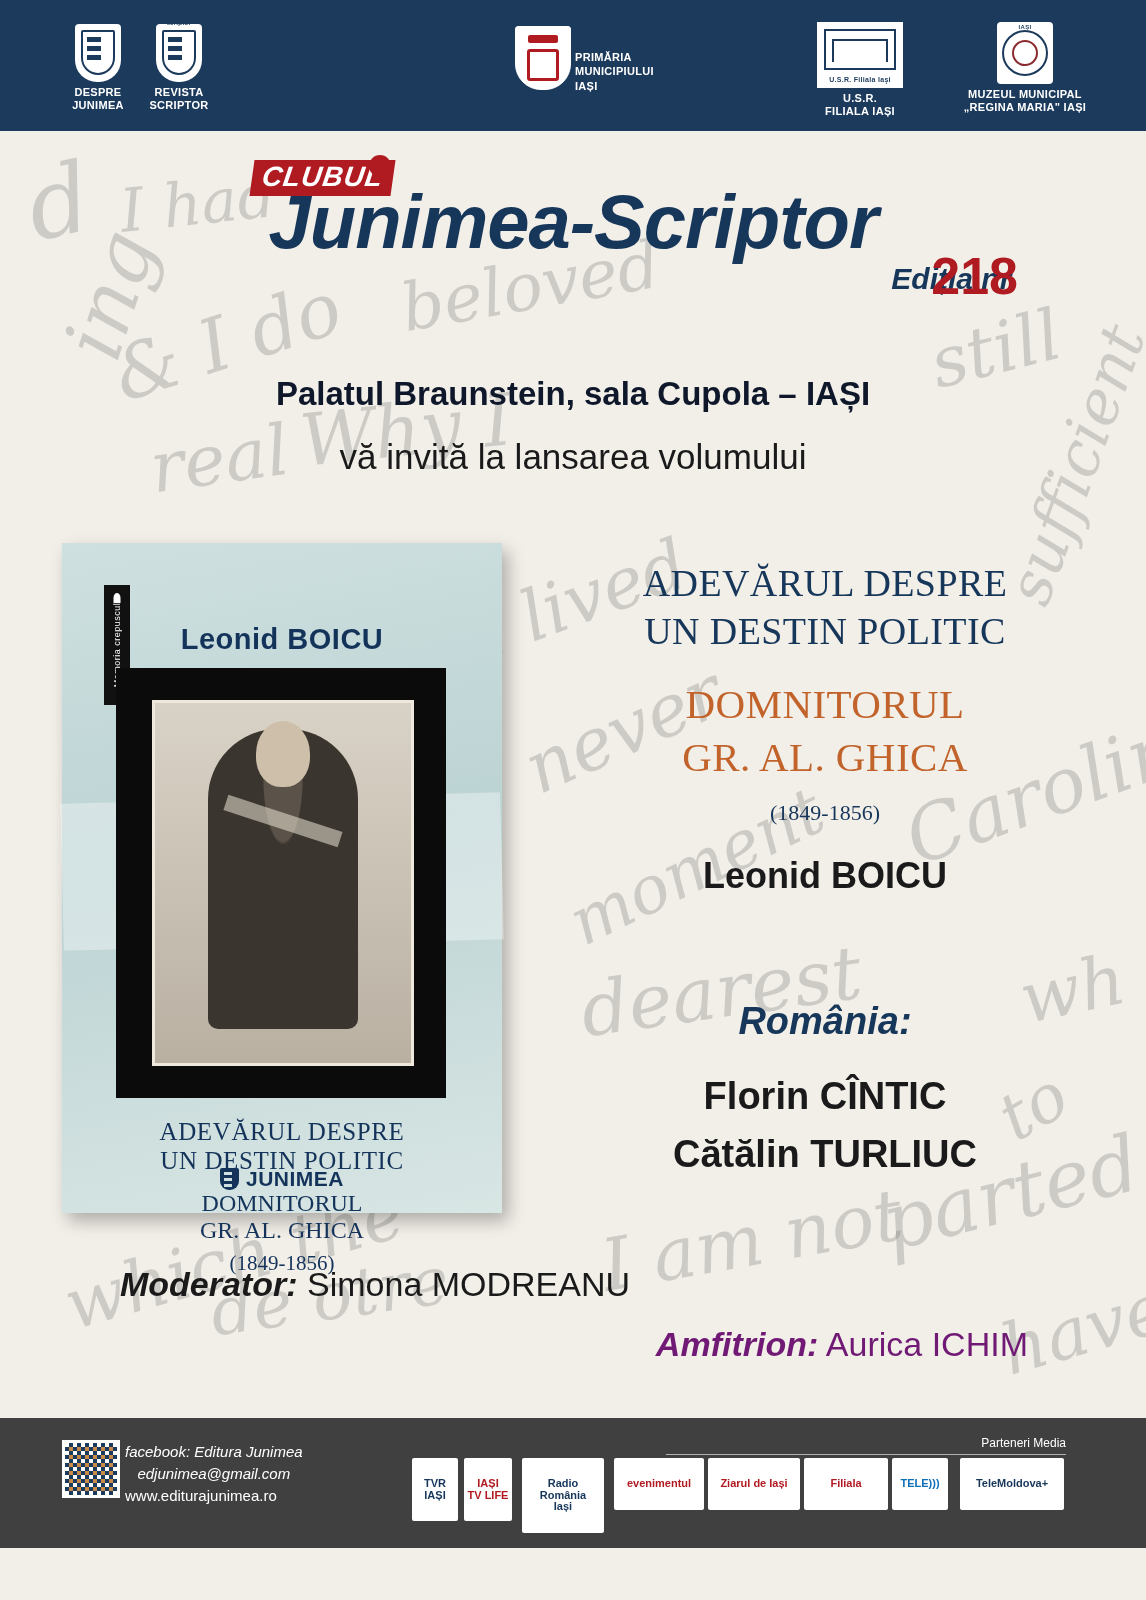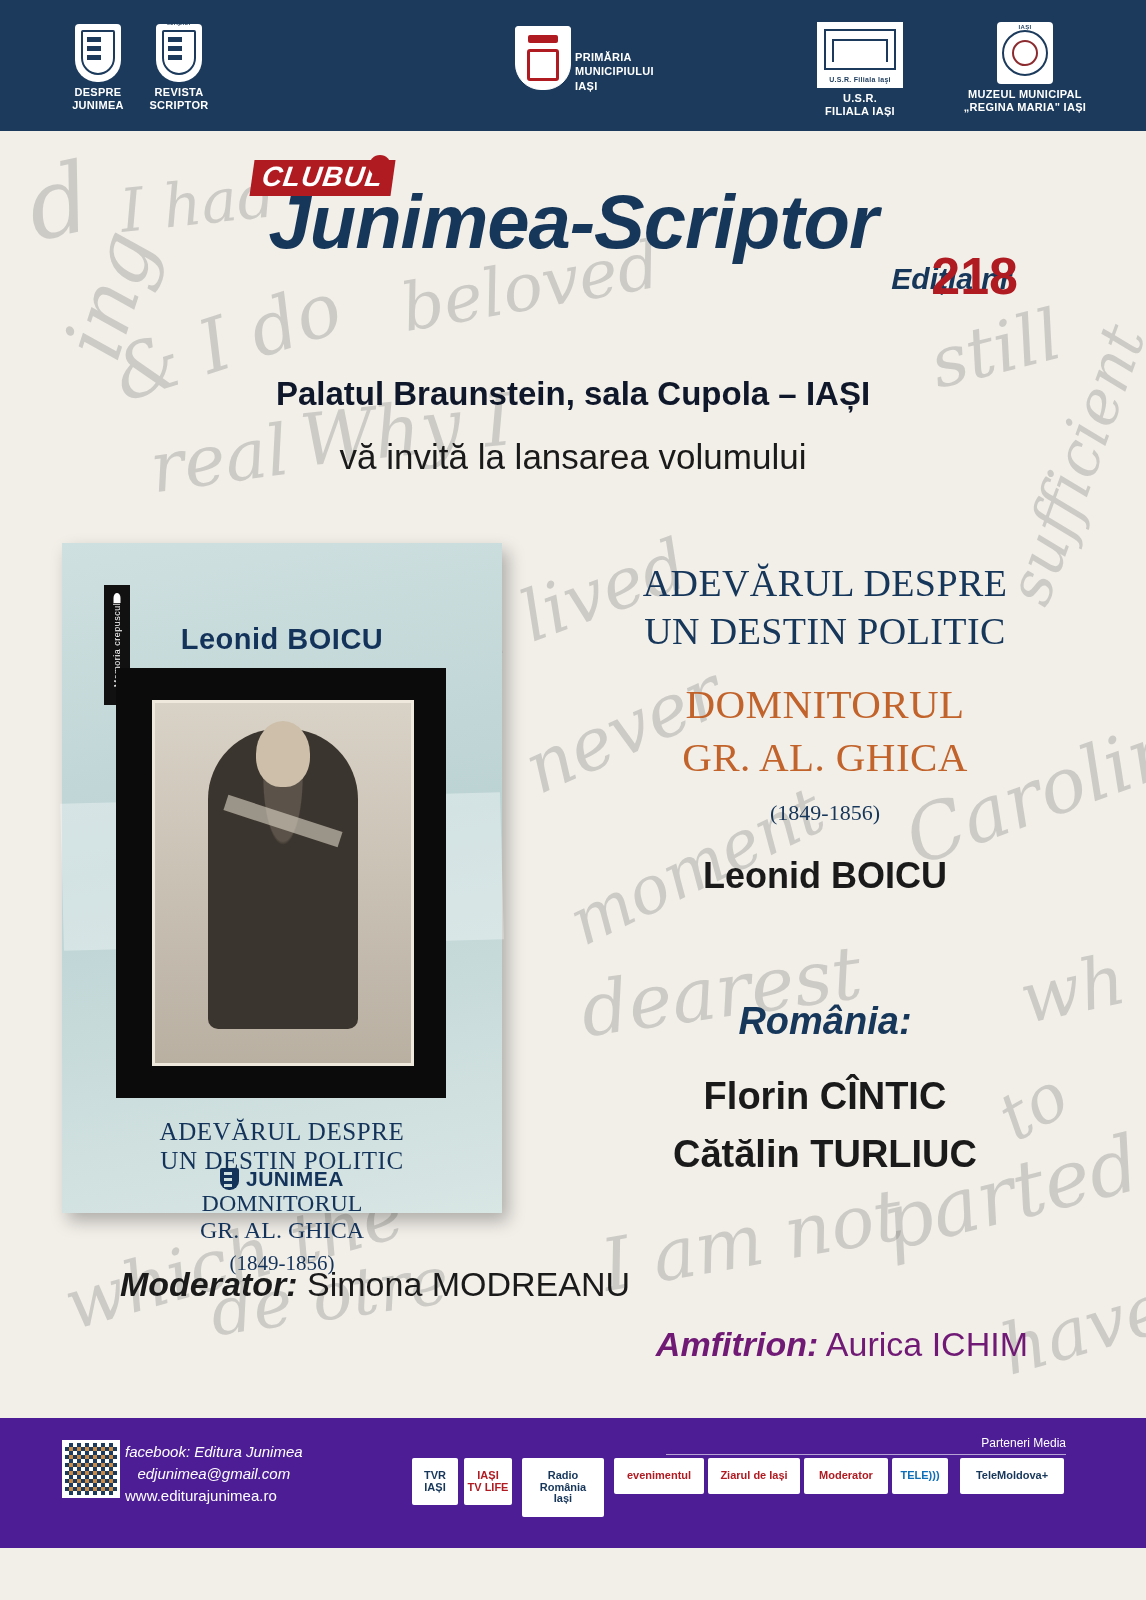--- a/index.html
+++ b/index.html
@@ -419,21 +419,21 @@
     font-size: 34px;
     color: #701a75;
   }
   .amfitrion b { font-style: italic; }
 
   
   .footer {
     position: absolute;
     left: 0; top: 1418px;
     width: 1146px; height: 130px;
-    background: #4c1d95;
+    background: #404040;
   }
   .qr {
     position: absolute;
     left: 62px; top: 22px;
     width: 52px; height: 52px;
     background:
       repeating-linear-gradient(90deg,#fff 0 4px,#1b3a5c 4px 8px),
       repeating-linear-gradient(0deg,#fff 0 4px,#1b3a5c 4px 8px);
     background-blend-mode: difference;
     background-color: #ffffff;
@@ -455,21 +455,21 @@
   .partner {
     position: absolute;
     top: 40px;
     background: #ffffff;
     border-radius: 2px;
     font-size: 11px;
     font-weight: bold;
     color: #16365a;
     text-align: center;
     line-height: 1.05;
-    padding: 12px 3px;
+    padding: 20px 3px;
     box-sizing: border-box;
   }
   .partners-label {
     position: absolute;
     right: 80px; top: 18px;
     color: #ffffff;
     font-size: 12px;
   }
   .partners-rule {
     position: absolute;
@@ -630,20 +630,20 @@
     <div id="partner-logos">
         <div class="partner" style="left: 412px; width: 46px; color: rgb(22, 54, 90); white-space: pre-line;">TVR
 IAȘI</div>
         <div class="partner" style="left: 464px; width: 48px; color: rgb(176, 27, 34); white-space: pre-line;">IAȘI
 TV LIFE</div>
         <div class="partner" style="left: 522px; width: 82px; color: rgb(22, 54, 90); white-space: pre-line;">Radio
 România
 Iași</div>
         <div class="partner" style="left: 614px; width: 90px; color: rgb(176, 27, 34); white-space: pre-line;">evenimentul</div>
         <div class="partner" style="left: 708px; width: 92px; color: rgb(176, 27, 34); white-space: pre-line;">Ziarul de Iași</div>
-        <div class="partner" style="left: 804px; width: 84px; color: rgb(176, 27, 34); white-space: pre-line;">Moderator</div>
+        <div class="partner" style="left: 804px; width: 84px; color: rgb(176, 27, 34); white-space: pre-line;">Filiala</div>
         <div class="partner" style="left: 892px; width: 56px; color: rgb(13, 111, 184); white-space: pre-line;">TELE)))</div>
         <div class="partner" style="left: 960px; width: 104px; color: rgb(22, 54, 90); white-space: pre-line;">TeleMoldova+</div>
       </div>
   </div>
 
   <div class="bottom-strip"></div>
 </div>
 
 </body></html>

